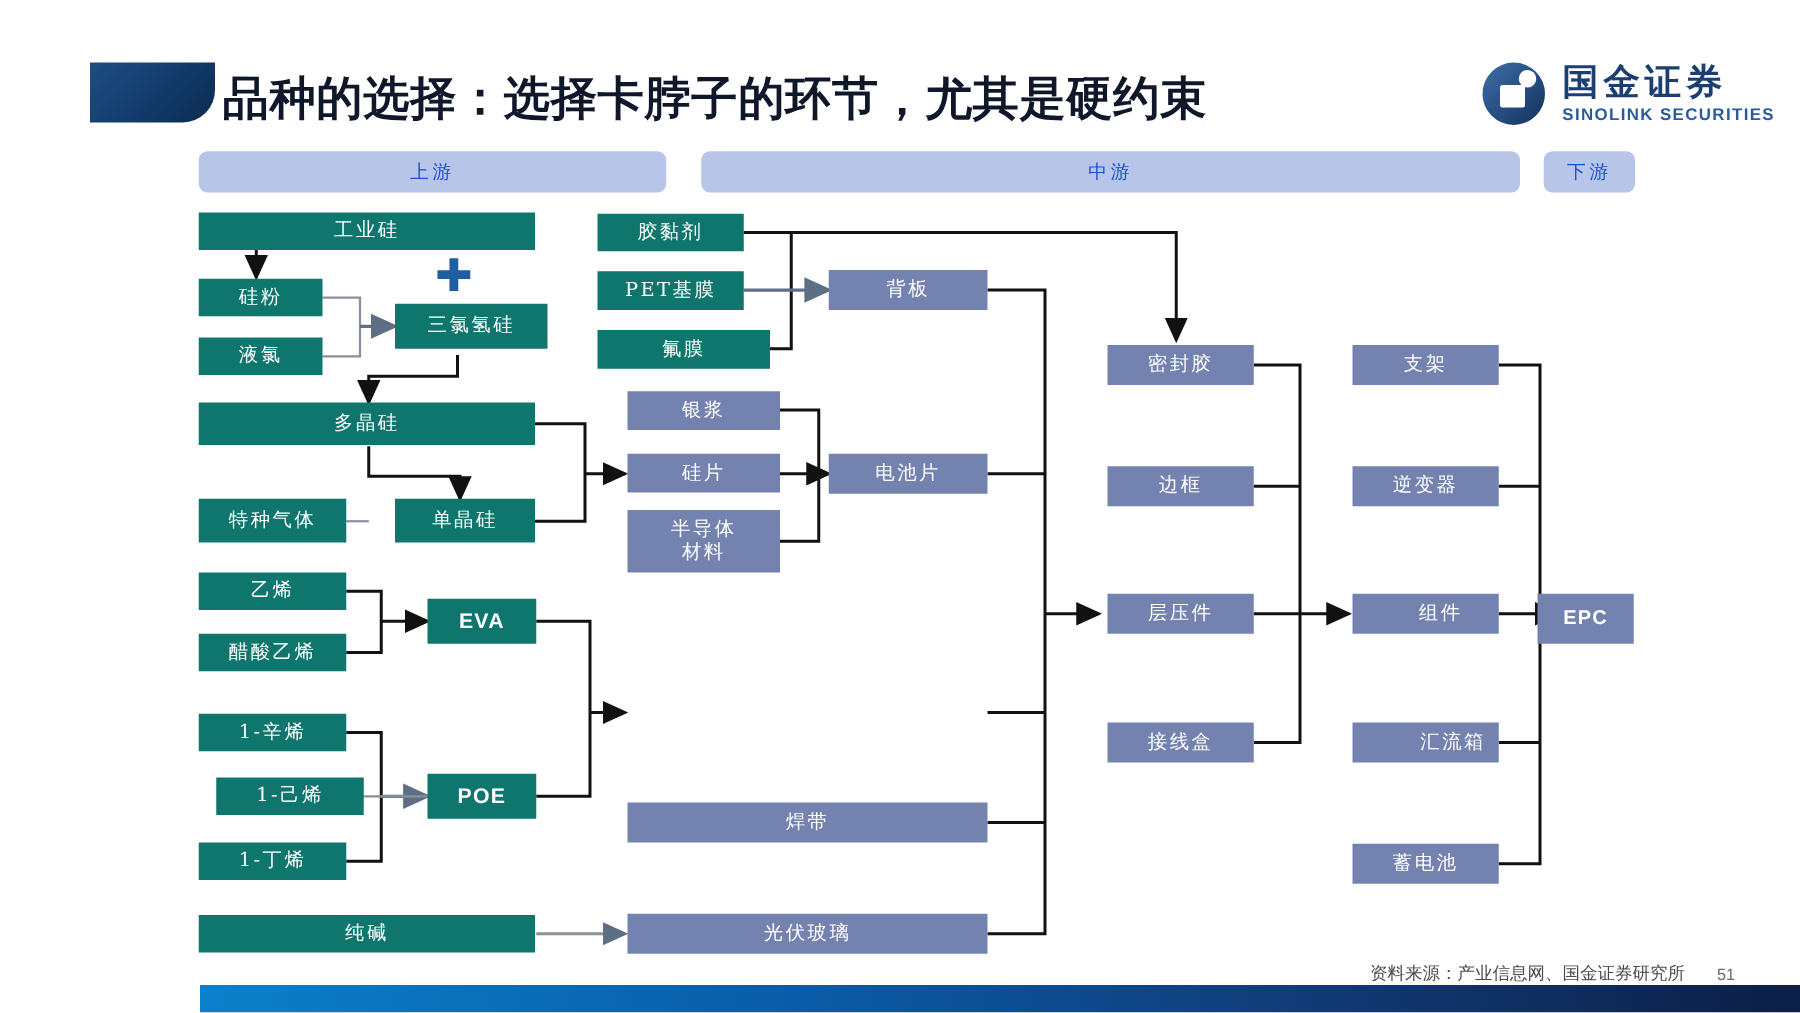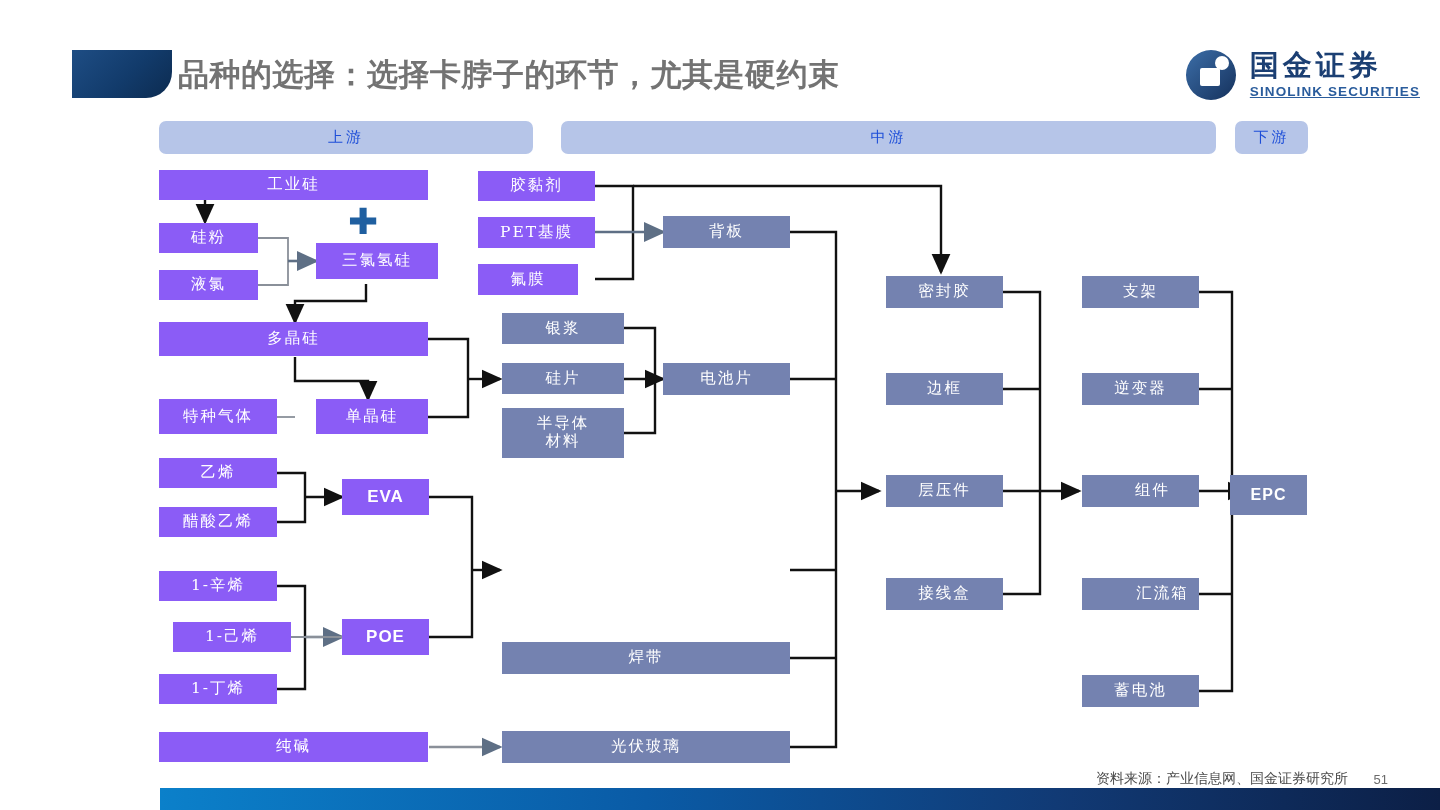--- a/index.html
+++ b/index.html
@@ -11,48 +11,48 @@
   .slide{position:absolute;inset:0;}
 
   
   .hdr-badge{
     position:absolute;left:72px;top:50px;width:100px;height:48px;
     background:linear-gradient(135deg,#1e4d84 0%,#123b6b 55%,#0c2b50 100%);
     border-bottom-right-radius:26px;
   }
   .hdr-title{
     position:absolute;left:178px;top:54px;
-    font-size:31px;font-weight:bold;color:#737373;
+    font-size:37px;font-weight:bold;color:#0f172a;
     letter-spacing:0.5px;white-space:nowrap;
     font-family:"DejaVu Sans","Liberation Sans",sans-serif;
   }
   
   .logo{position:absolute;right:20px;top:48px;display:flex;align-items:center;gap:12px;}
   .logo-mark{width:54px;height:54px;position:relative;}
   .logo-text{display:flex;flex-direction:column;line-height:1;}
   .logo-cn{font-size:29px;font-weight:bold;color:#1b3f73;letter-spacing:4px;
     font-family:"DejaVu Sans","Liberation Sans",sans-serif;}
-  .logo-en{font-size:13.5px;font-weight:bold;color:#2a5c9c;letter-spacing:1.1px;margin-top:5px;text-decoration:underline;}
+  .logo-en{font-size:13.5px;font-weight:bold;color:#2a5c9c;letter-spacing:1.1px;margin-top:5px;}
 
   
   .stage{
     position:absolute;height:33px;background:#b6c5e8;border-radius:7px;
     color:#1d4ed8;font-size:15px;display:flex;align-items:center;justify-content:center;
     font-family:"DejaVu Serif","Liberation Serif",serif;letter-spacing:3px;
   }
 
   
   .node{
     position:absolute;display:flex;align-items:center;justify-content:center;
     color:#ffffff;text-align:center;line-height:1.15;
     font-family:"DejaVu Serif","Liberation Serif",serif;
     font-size:15.5px;letter-spacing:2px;
     box-sizing:border-box;
   }
-  .node.dark{background:#8b5cf6;}
+  .node.dark{background:#0f766e;}
   .node.mid{background:#7482b0;}
   .node.latin{font-family:"Liberation Sans","DejaVu Sans",sans-serif;font-weight:bold;letter-spacing:1px;}
 
   .plus{
     position:absolute;color:#1f5fa0;font-weight:bold;line-height:1;
     font-family:"DejaVu Sans",sans-serif;
   }
 
   svg.wires{position:absolute;left:0;top:0;width:1440px;height:810px;pointer-events:none;}
 
@@ -188,21 +188,21 @@
 
   <div class="node dark" style="left:159px;top:571px;width:118px;height:30px;">1-辛烯</div>
   <div class="node dark" style="left:173px;top:622px;width:118px;height:30px;">1-己烯</div>
   <div class="node dark" style="left:159px;top:674px;width:118px;height:30px;">1-丁烯</div>
   <div class="node dark latin" style="left:342px;top:619px;width:87px;height:36px;font-size:17px;">POE</div>
 
   <div class="node dark" style="left:159px;top:732px;width:269px;height:30px;">纯碱</div>
 
   <div class="node dark" style="left:478px;top:171px;width:117px;height:30px;">胶黏剂</div>
   <div class="node dark" style="left:478px;top:217px;width:117px;height:31px;">PET基膜</div>
-  <div class="node dark" style="left:478px;top:264px;width:100px;height:31px;">氟膜</div>
+  <div class="node dark" style="left:478px;top:264px;width:138px;height:31px;">氟膜</div>
 
   <div class="node mid" style="left:502px;top:313px;width:122px;height:31px;">银浆</div>
   <div class="node mid" style="left:502px;top:363px;width:122px;height:31px;">硅片</div>
   <div class="node mid" style="left:502px;top:408px;width:122px;height:50px;white-space:pre-line;">半导体
 材料</div>
 
   <div class="node mid" style="left:663px;top:216px;width:127px;height:32px;">背板</div>
   <div class="node mid" style="left:663px;top:363px;width:127px;height:32px;">电池片</div>
 
   <div class="node mid" style="left:502px;top:642px;width:288px;height:32px;">焊带</div>

